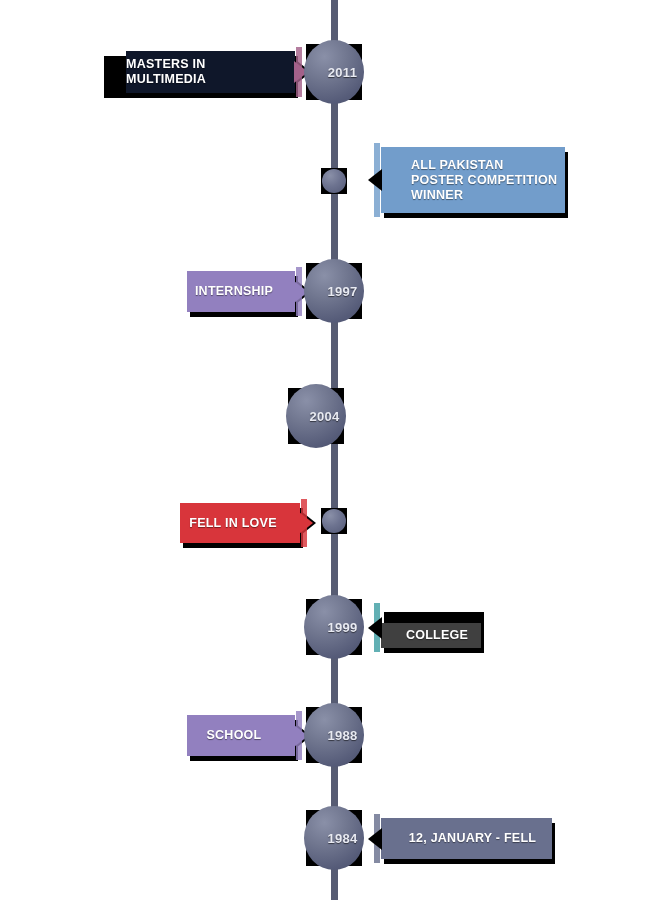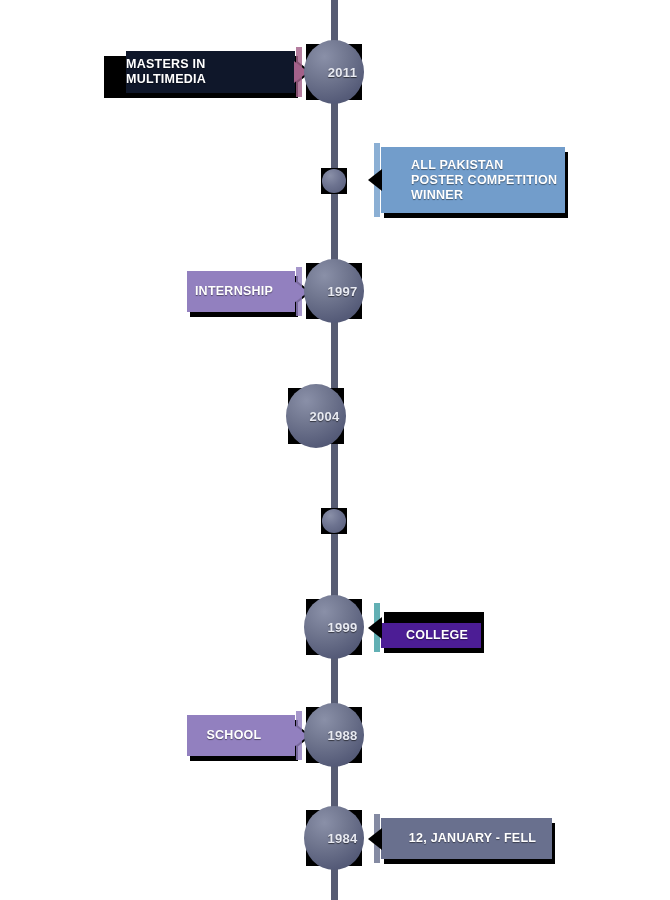--- a/index.html
+++ b/index.html
@@ -235,25 +235,34 @@
     <div class="shadow"></div>
     <div class="strip"></div>
     <div class="tabshadow"></div>
     <div class="body" style="background: rgb(146, 128, 191);">
       <span class="txt">INTERNSHIP</span>
     </div>
     <div class="tab"></div>
   </div>
 
 
+  <div class="box left" id="e4" style="left: 180px; top: 503px; width: 120px; height: 40px; color: rgb(216, 53, 59);">
+    <div class="shadow"></div>
+    <div class="strip"></div>
+    <div class="tabshadow"></div>
+    <div class="body" style="background: rgb(216, 53, 59);">
+      <span class="txt">FELL IN LOVE</span>
+    </div>
+    <div class="tab"></div>
+  </div>
 
   <div class="box right center" id="e5" style="left: 381px; top: 607px; width: 100px; height: 41px; color: rgb(63, 159, 163);">
     <div class="shadow"></div>
     <div class="strip"></div>
-    <div class="body" style="background: #4c1d95; margin-top: 16px;">
+    <div class="body" style="background: #404040; margin-top: 16px;">
       <span class="txt">COLLEGE</span>
     </div>
     <div class="notch"></div>
   </div>
 
   <div class="box left" id="e6" style="left: 187px; top: 715px; width: 108px; height: 41px; color: rgb(146, 128, 191);">
     <div class="shadow"></div>
     <div class="strip"></div>
     <div class="tabshadow"></div>
     <div class="body" style="background: rgb(146, 128, 191);">

